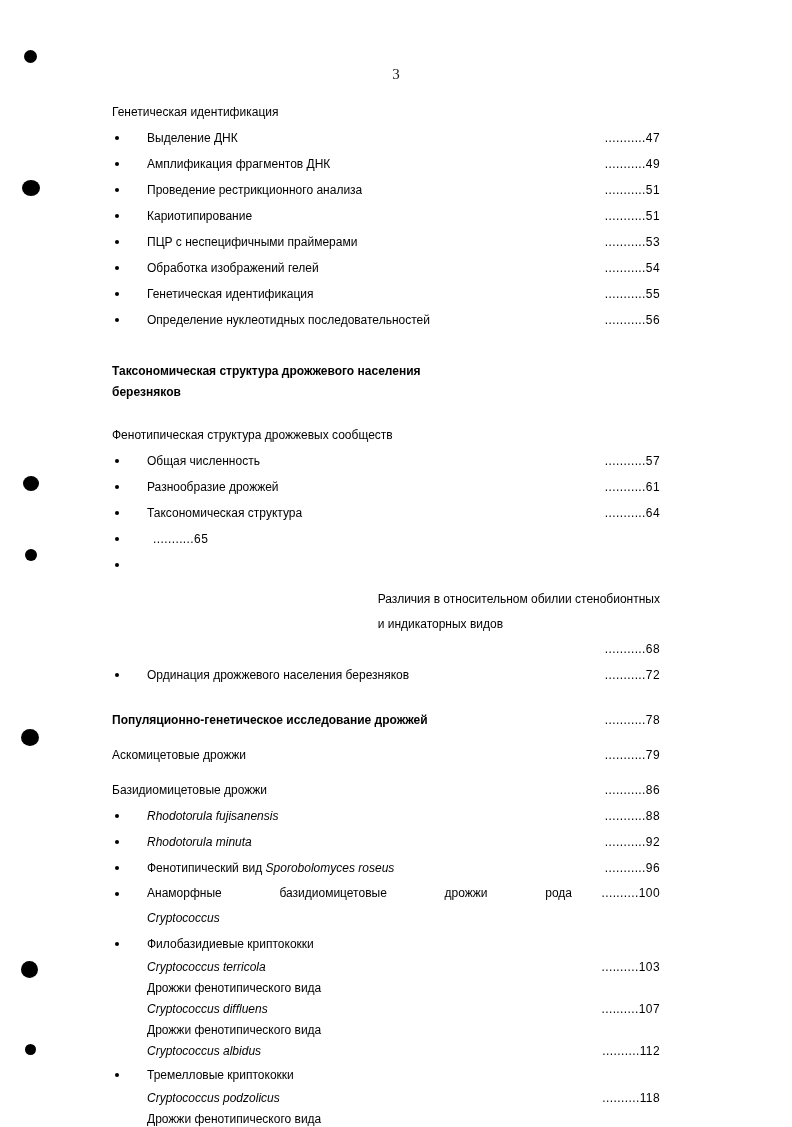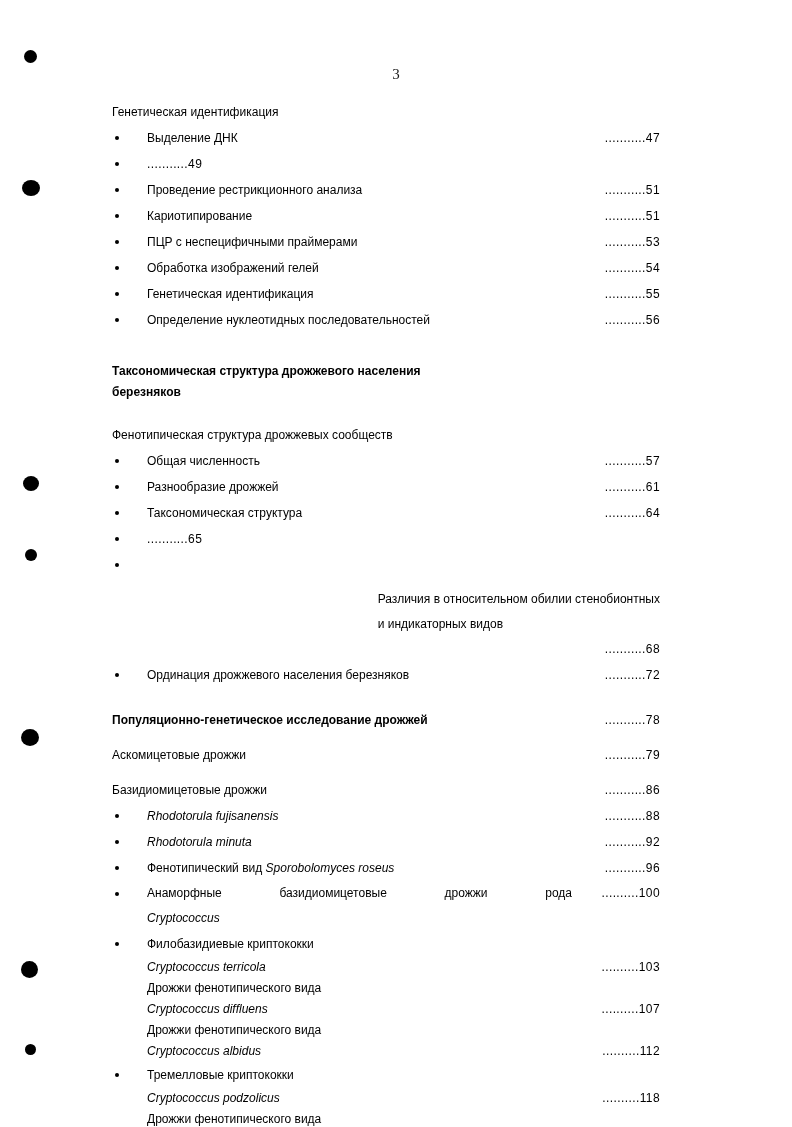--- a/index.html
+++ b/index.html
@@ -71,20 +71,21 @@
     flex: 1 1 auto;
     white-space: nowrap;
   }
   .label.wrap { white-space: normal; }
 
   .leader {
     flex: 0 0 auto;
     white-space: pre;
     text-align: right;
     letter-spacing: 0.4px;
+    margin-left: 6px;
   }
 
   
   .row.level0 .label { padding-left: 0; }
 
   
   .row.level1 .label { padding-left: 0; }
 
   
   .row.nested .bullet-col { flex: 0 0 35px; }
@@ -137,20 +138,21 @@
       <div class="label">Генетическая идентификация</div>
     </div>
 
     <div class="row level1">
       <div class="bullet-col"><span class="dot"></span></div>
       <div class="label">Выделение ДНК</div>
       <div class="leader">...........47</div>
     </div>
     <div class="row level1">
       <div class="bullet-col"><span class="dot"></span></div>
+      <div class="label">Амплификация фрагментов ДНК</div>
       <div class="leader">...........49</div>
     </div>
     <div class="row level1">
       <div class="bullet-col"><span class="dot"></span></div>
       <div class="label">Проведение рестрикционного анализа</div>
       <div class="leader">...........51</div>
     </div>
     <div class="row level1">
       <div class="bullet-col"><span class="dot"></span></div>
       <div class="label">Кариотипирование</div>

